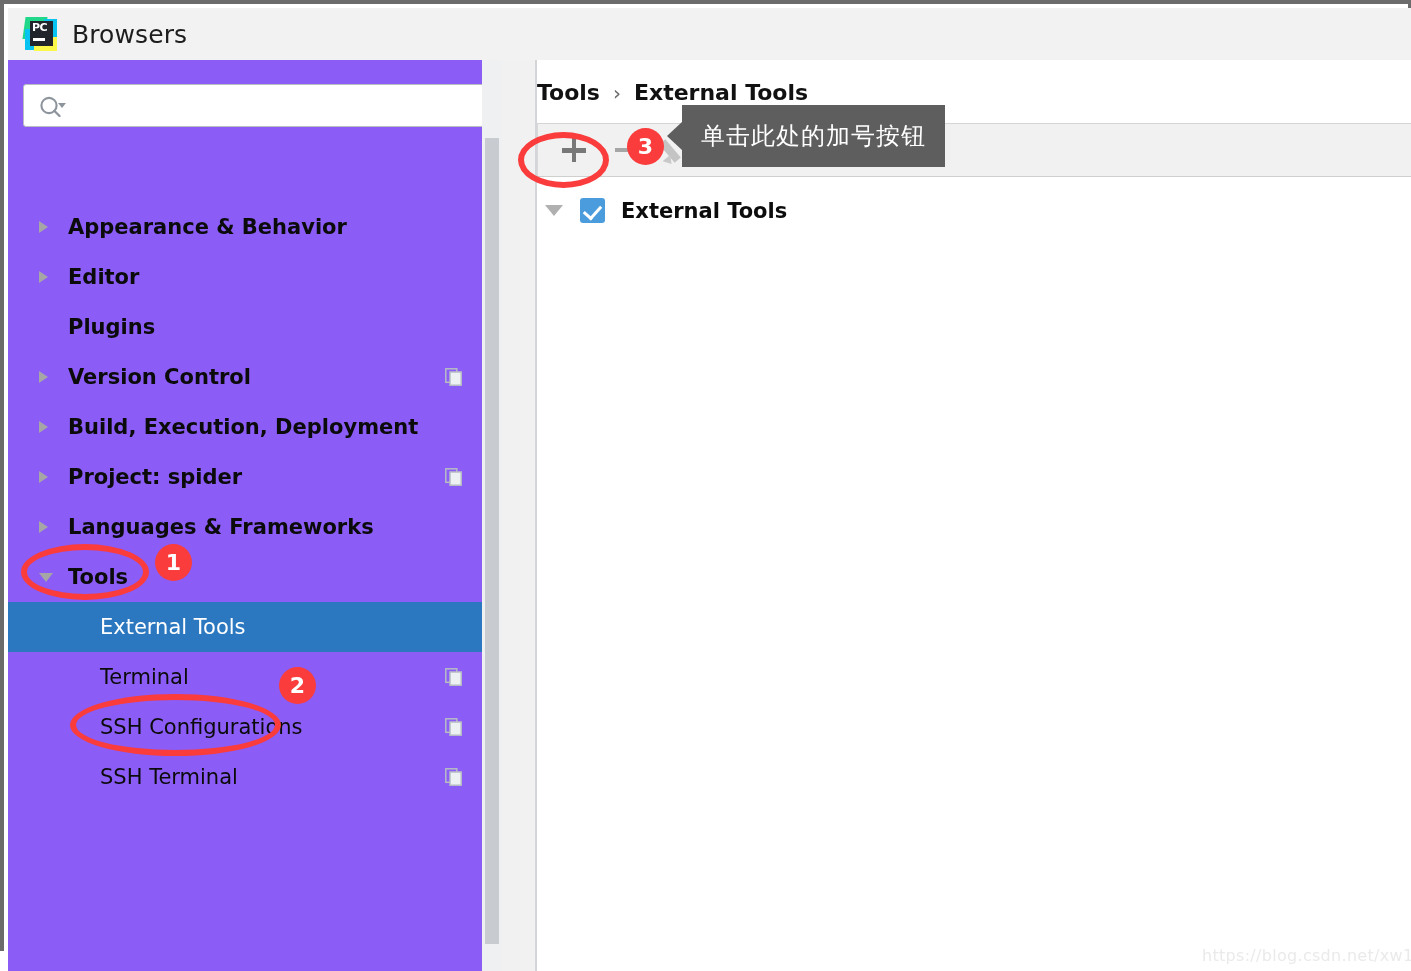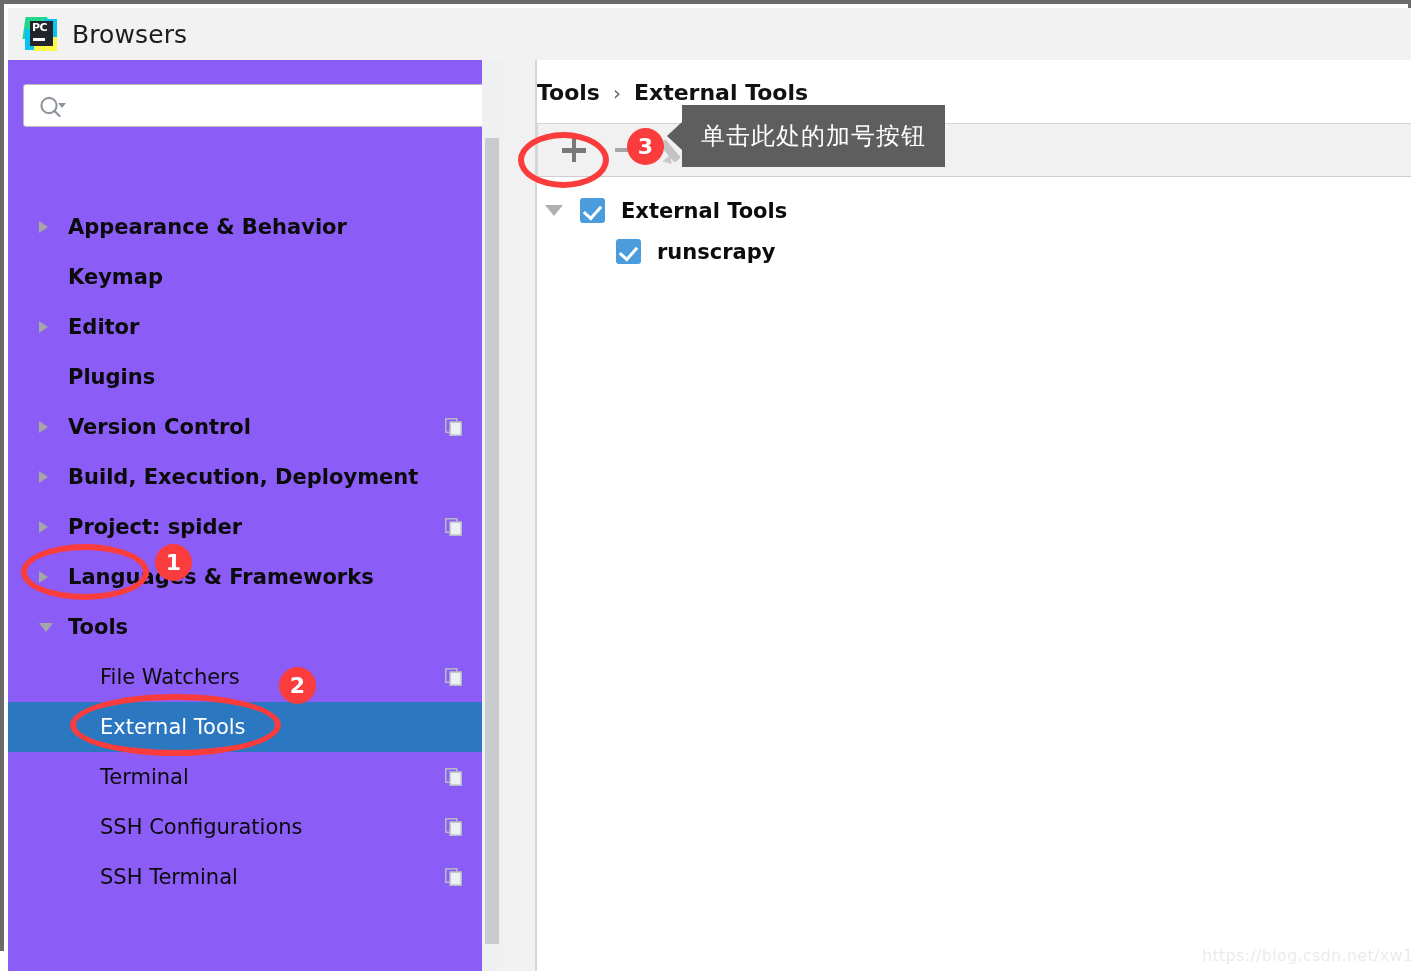--- a/index.html
+++ b/index.html
@@ -228,23 +228,20 @@
       </svg>
     </div>
 
     <div class="tree">
 
       <div class="tree-row lvl0">
         <span class="arrow"></span>
         <span class="label">Appearance &amp; Behavior</span>
       </div>
 
-      <div class="tree-row lvl0">
-        <span class="label">Keymap</span>
-      </div>
 
       <div class="tree-row lvl0">
         <span class="arrow"></span>
         <span class="label">Editor</span>
       </div>
 
       <div class="tree-row lvl0">
         <span class="label">Plugins</span>
       </div>
 
@@ -275,27 +272,20 @@
         <span class="arrow"></span>
         <span class="label">Languages &amp; Frameworks</span>
       </div>
 
       <div class="tree-row lvl0">
         <span class="arrow down"></span>
         <span class="label">Tools</span>
       </div>
 
 
-      <div class="tree-row lvl1">
-        <span class="label">File Watchers</span>
-        <svg class="copy-icon" viewBox="0 0 17 18">
-          <rect x="0.8" y="0.8" width="11" height="13.5" fill="none" stroke="#b6bdc4" stroke-width="1.5"></rect>
-          <rect x="5" y="4" width="11.2" height="13.2" fill="#eef1f3" stroke="#b6bdc4" stroke-width="1.5"></rect>
-        </svg>
-      </div>
 
       <div class="tree-row lvl1 selected">
         <span class="label">External Tools</span>
       </div>
 
       <div class="tree-row lvl1">
         <span class="label">Terminal</span>
         <svg class="copy-icon" viewBox="0 0 17 18">
           <rect x="0.8" y="0.8" width="11" height="13.5" fill="none" stroke="#b6bdc4" stroke-width="1.5"></rect>
           <rect x="5" y="4" width="11.2" height="13.2" fill="#eef1f3" stroke="#b6bdc4" stroke-width="1.5"></rect>
@@ -376,24 +366,20 @@
       <span class="tail"></span>
       <span>单击此处的加号按钮</span>
     </div>
 
     <div class="tool-tree">
       <div class="tt-row root">
         <span class="tt-arrow"></span>
         <span class="checkbox"></span>
         <span class="tt-label">External Tools</span>
       </div>
-      <div class="tt-row child">
-        <span class="checkbox"></span>
-        <span class="tt-label">runscrapy</span>
-      </div>
     </div>
   </div>
 
   <div class="ellipse" style="left:17px;top:540px;width:128px;height:56px;"></div>
   <div class="badge" style="left:151px;top:540px;width:37px;height:37px;">1</div>
 
   <div class="ellipse" style="left:66px;top:690px;width:211px;height:62px;"></div>
   <div class="badge" style="left:275px;top:663px;width:37px;height:37px;">2</div>
 
   <div class="ellipse" style="left:514px;top:128px;width:91px;height:56px;"></div>

